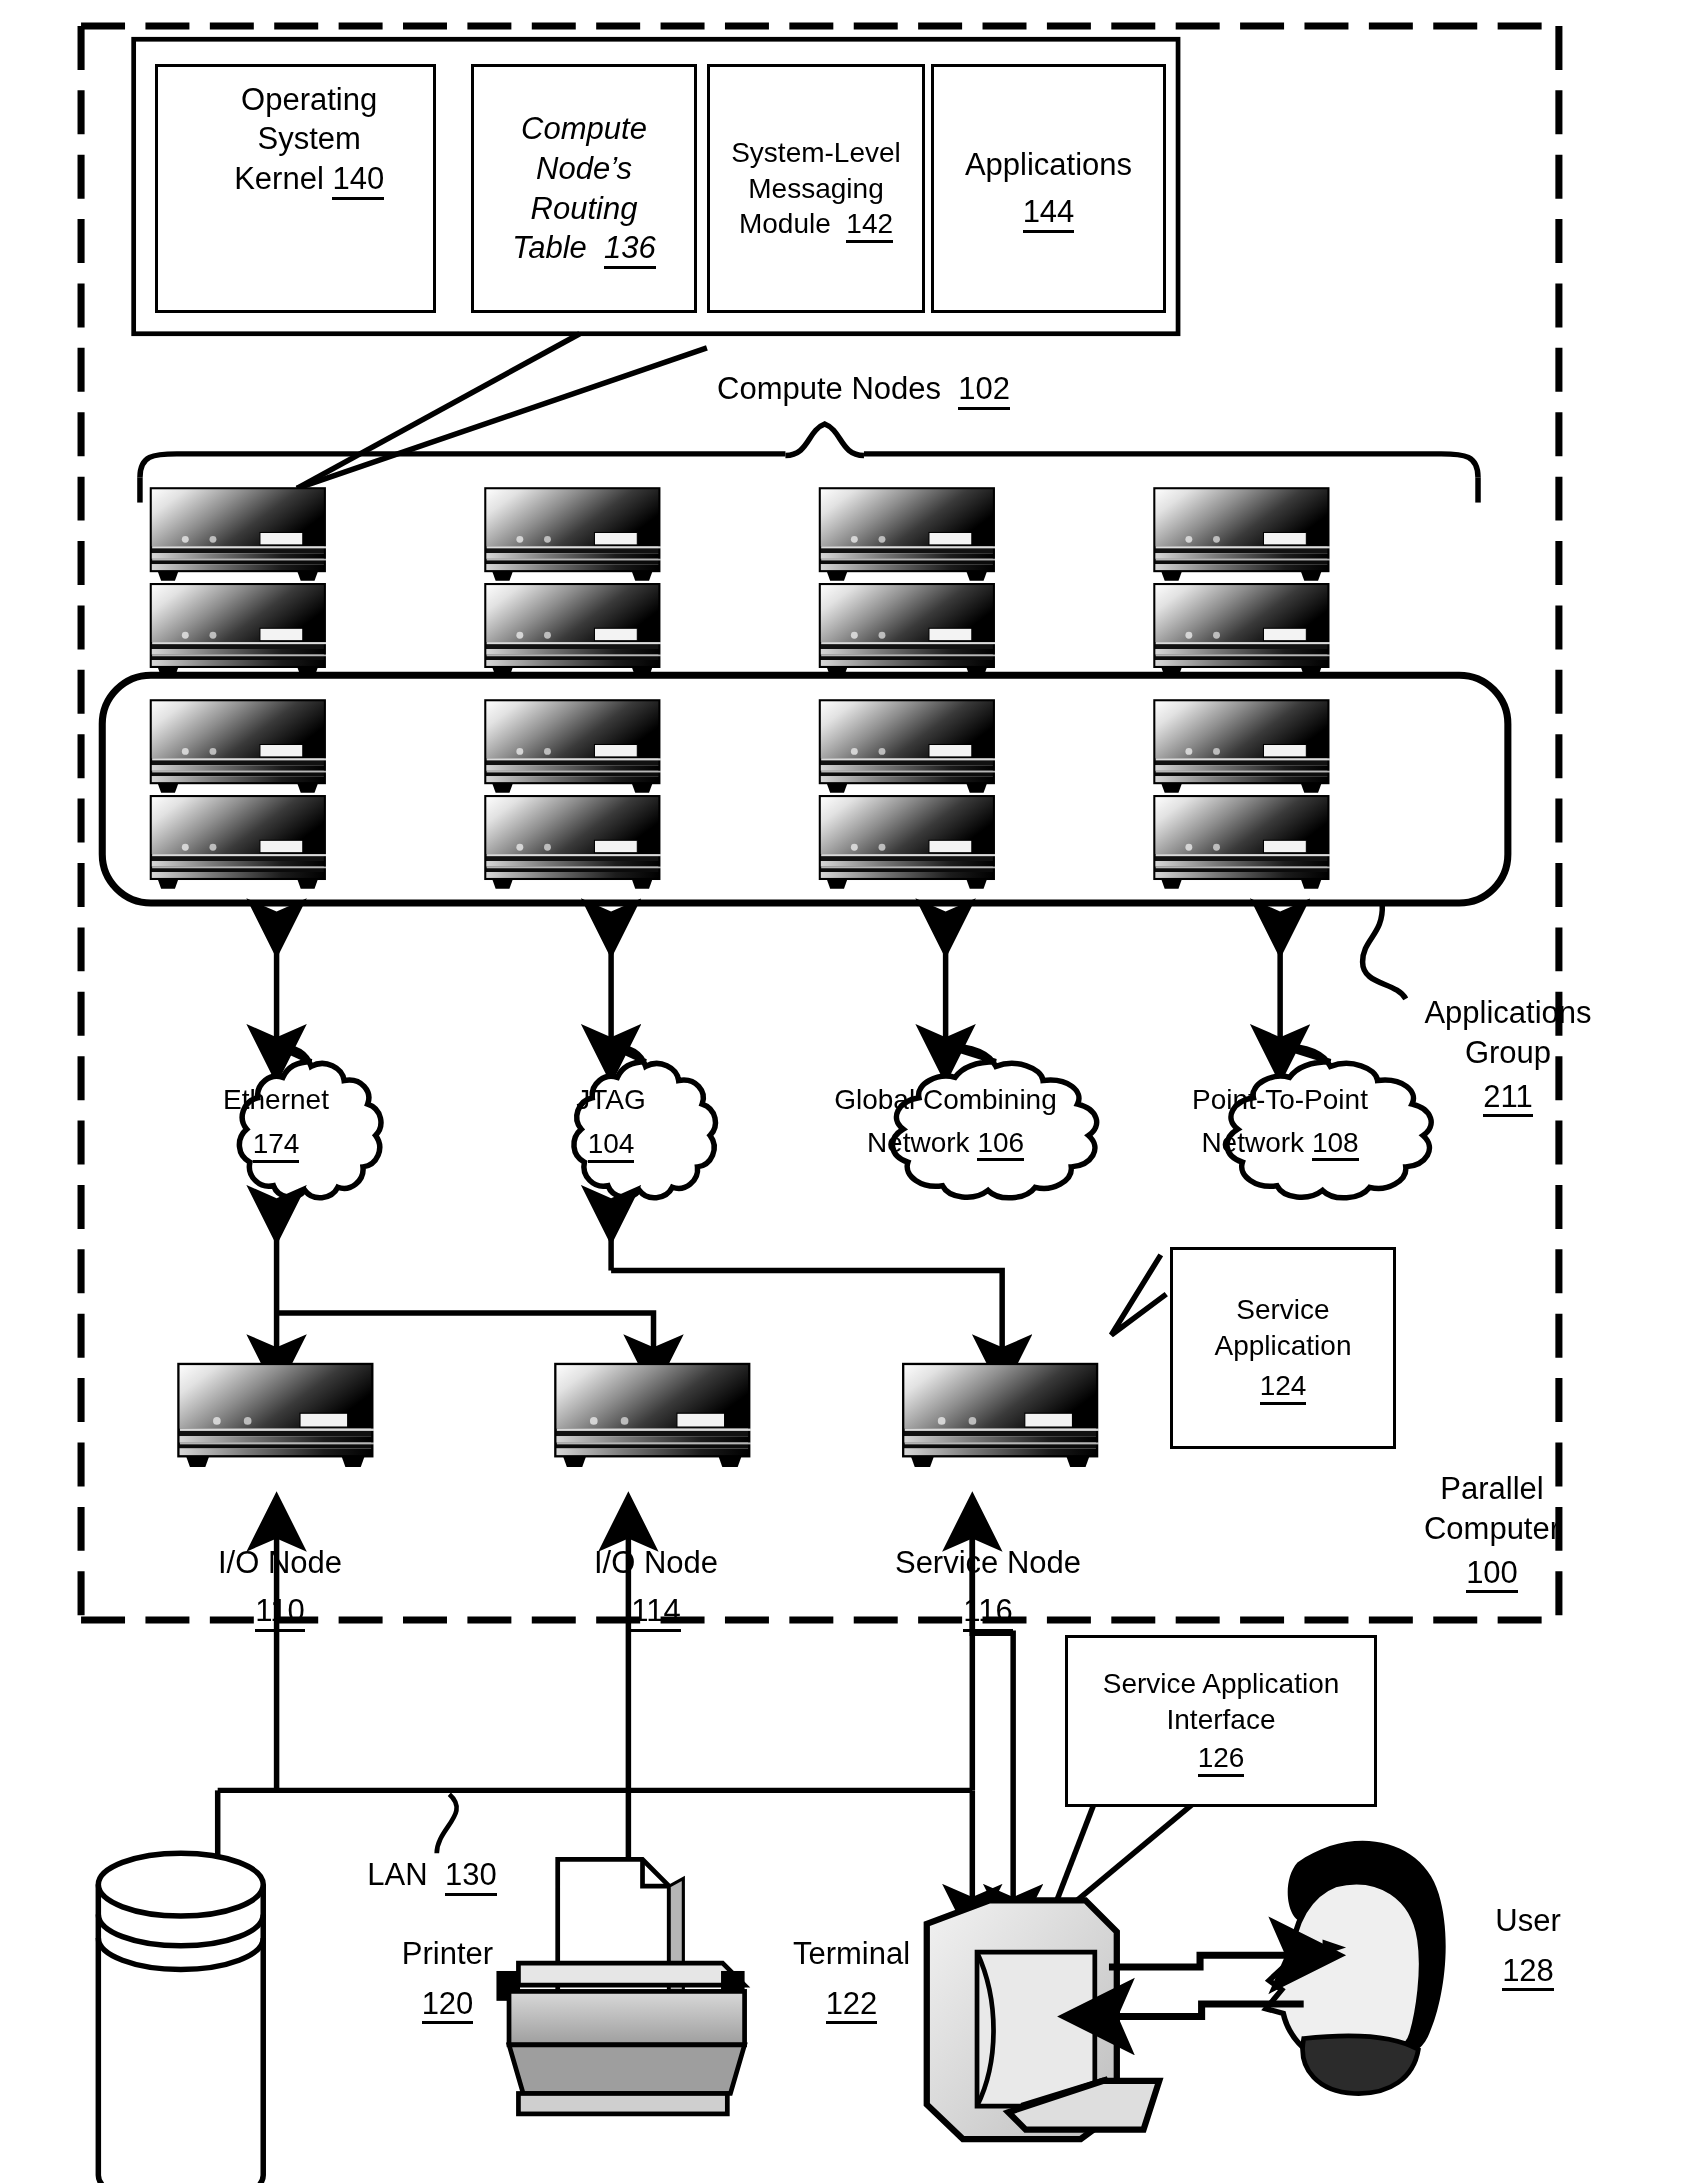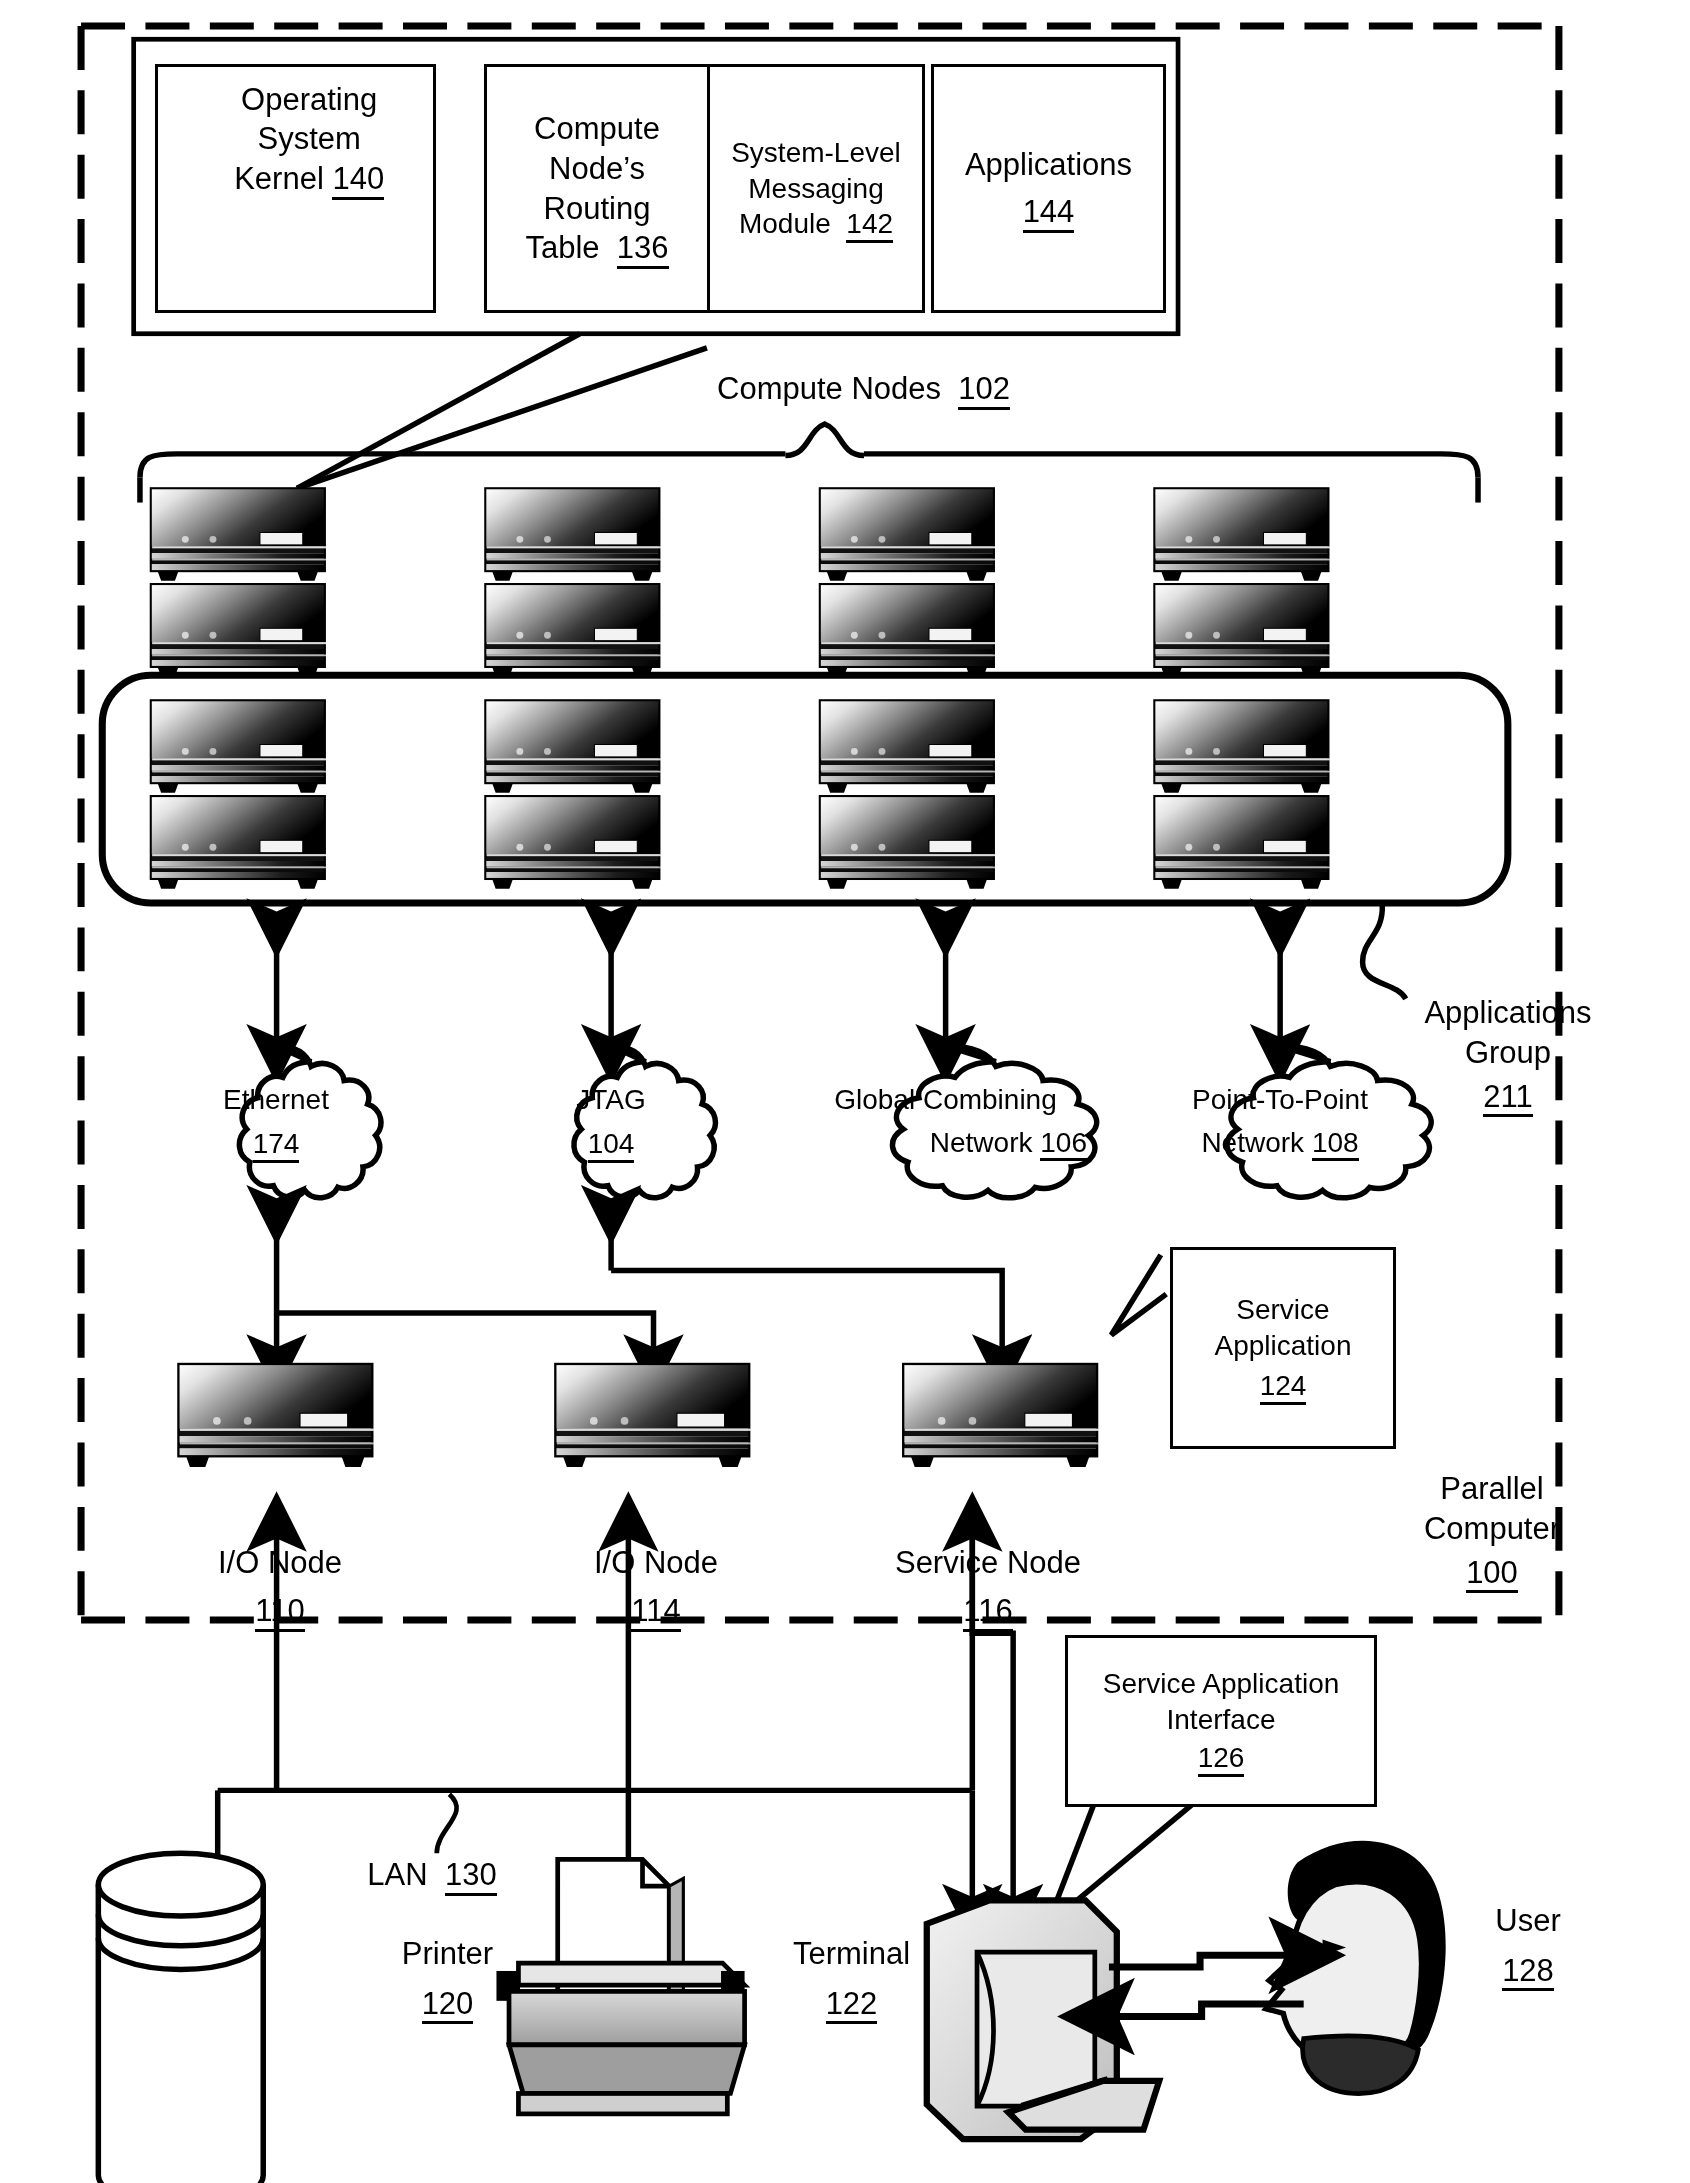--- a/index.html
+++ b/index.html
@@ -307,21 +307,21 @@
   </svg>
 
   <div class="tbox" style="left:155px;top:64px;width:275px;height:243px;">
     <div class="inner" style="position:absolute;left:0;right:0;top:12.6px;padding-left:32px;">
       <div class="f40"><span>Operating System</span></div>
       <div class="f40"><span>Kernel</span>
         <u class="num">140</u></div>
     </div>
   </div>
 
-  <div class="tbox" style="left:484px;top:64px;width:220px;height:243px;">
+  <div class="tbox" style="left:471px;top:64px;width:220px;height:243px;font-style:italic;">
     <div class="inner">
       <div class="f40"><span>Compute</span></div>
       <div class="f40"><span>Node’s</span></div>
       <div class="f40"><span>Routing</span></div>
       <div class="f40"><span>Table</span>&nbsp;
         <u class="num">136</u></div>
     </div>
   </div>
 
   <div class="tbox" style="left:707px;top:64px;width:212px;height:243px;">
@@ -356,21 +356,21 @@
     <div style="margin-top:7.9px;"><u class="num">174</u></div>
   </div>
 
   <div class="lbl f38" style="left:513px;top:1082px;width:196px;">
     <div><span>JTAG</span></div>
     <div style="margin-top:7.9px;"><u class="num">104</u></div>
   </div>
 
   <div class="lbl f38" style="left:804px;top:1082px;width:283px;">
     <div><span>Global Combining</span></div>
-    <div style="margin-top:6.3px;text-align:right;"><span>Network</span>&nbsp;<u class="num">106</u></div>
+    <div style="margin-top:6.3px;"><span>Network</span>&nbsp;<u class="num">106</u></div>
   </div>
 
   <div class="lbl f38" style="left:1140px;top:1082px;width:280px;">
     <div><span>Point-To-Point</span></div>
     <div style="margin-top:6.3px;"><span>Network</span>&nbsp;<u class="num">108</u></div>
   </div>
 
   <div class="tbox" style="left:1170px;top:1247px;width:220px;height:196px;">
     <div class="inner">
       <div class="f38"><span>Service</span></div>

